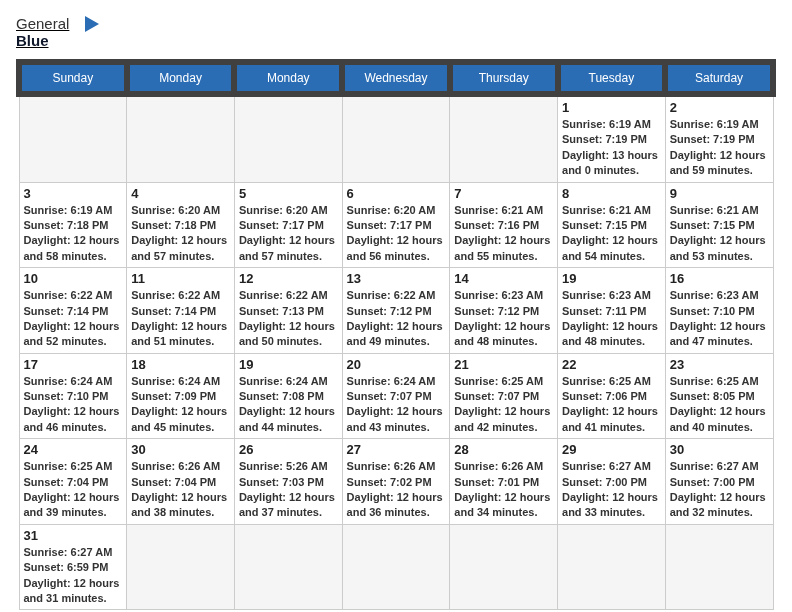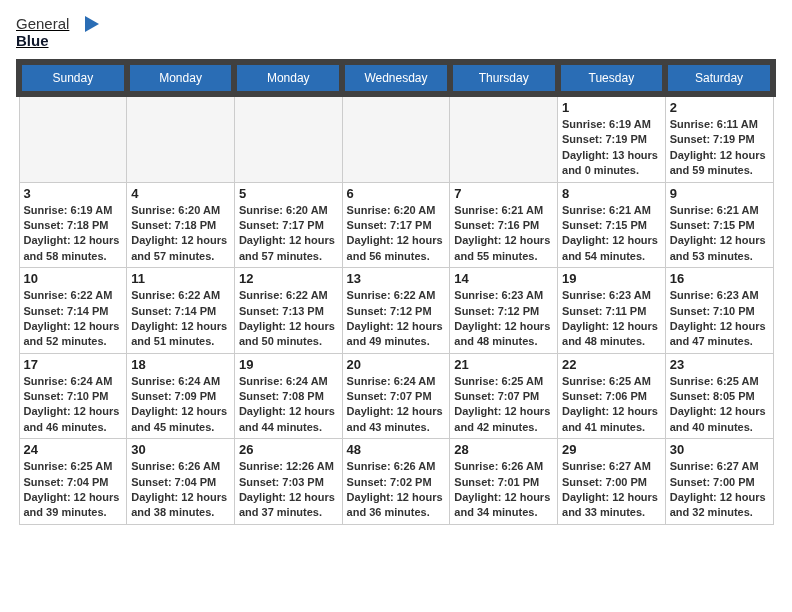--- a/index.html
+++ b/index.html
@@ -114,21 +114,21 @@
         <td class="empty"></td>
         <td class="empty"></td>
         <td>
           <span class="day-number">1</span>
           <div class="day-info">Sunrise: 6:19 AM
 Sunset: 7:19 PM
 Daylight: 13 hours and 0 minutes.</div>
         </td>
         <td>
           <span class="day-number">2</span>
-          <div class="day-info">Sunrise: 6:11 AM
+          <div class="day-info">Sunrise: 6:19 AM
 Sunset: 7:19 PM
 Daylight: 12 hours and 59 minutes.</div>
         </td>
       </tr>
       <tr>
         <td>
           <span class="day-number">3</span>
           <div class="day-info">Sunrise: 6:19 AM
 Sunset: 7:18 PM
 Daylight: 12 hours and 58 minutes.</div>
@@ -266,26 +266,26 @@
 Daylight: 12 hours and 39 minutes.</div>
         </td>
         <td>
           <span class="day-number">30</span>
           <div class="day-info">Sunrise: 6:26 AM
 Sunset: 7:04 PM
 Daylight: 12 hours and 38 minutes.</div>
         </td>
         <td>
           <span class="day-number">26</span>
-          <div class="day-info">Sunrise: 12:26 AM
+          <div class="day-info">Sunrise: 5:26 AM
 Sunset: 7:03 PM
 Daylight: 12 hours and 37 minutes.</div>
         </td>
         <td>
-          <span class="day-number">48</span>
+          <span class="day-number">27</span>
           <div class="day-info">Sunrise: 6:26 AM
 Sunset: 7:02 PM
 Daylight: 12 hours and 36 minutes.</div>
         </td>
         <td>
           <span class="day-number">28</span>
           <div class="day-info">Sunrise: 6:26 AM
 Sunset: 7:01 PM
 Daylight: 12 hours and 34 minutes.</div>
         </td>
@@ -295,14 +295,28 @@
 Sunset: 7:00 PM
 Daylight: 12 hours and 33 minutes.</div>
         </td>
         <td>
           <span class="day-number">30</span>
           <div class="day-info">Sunrise: 6:27 AM
 Sunset: 7:00 PM
 Daylight: 12 hours and 32 minutes.</div>
         </td>
       </tr>
+      <tr class="last-row">
+        <td>
+          <span class="day-number">31</span>
+          <div class="day-info">Sunrise: 6:27 AM
+Sunset: 6:59 PM
+Daylight: 12 hours and 31 minutes.</div>
+        </td>
+        <td class="empty"></td>
+        <td class="empty"></td>
+        <td class="empty"></td>
+        <td class="empty"></td>
+        <td class="empty"></td>
+        <td class="empty"></td>
+      </tr>
     </tbody>
 </table>
 
 </body></html>

